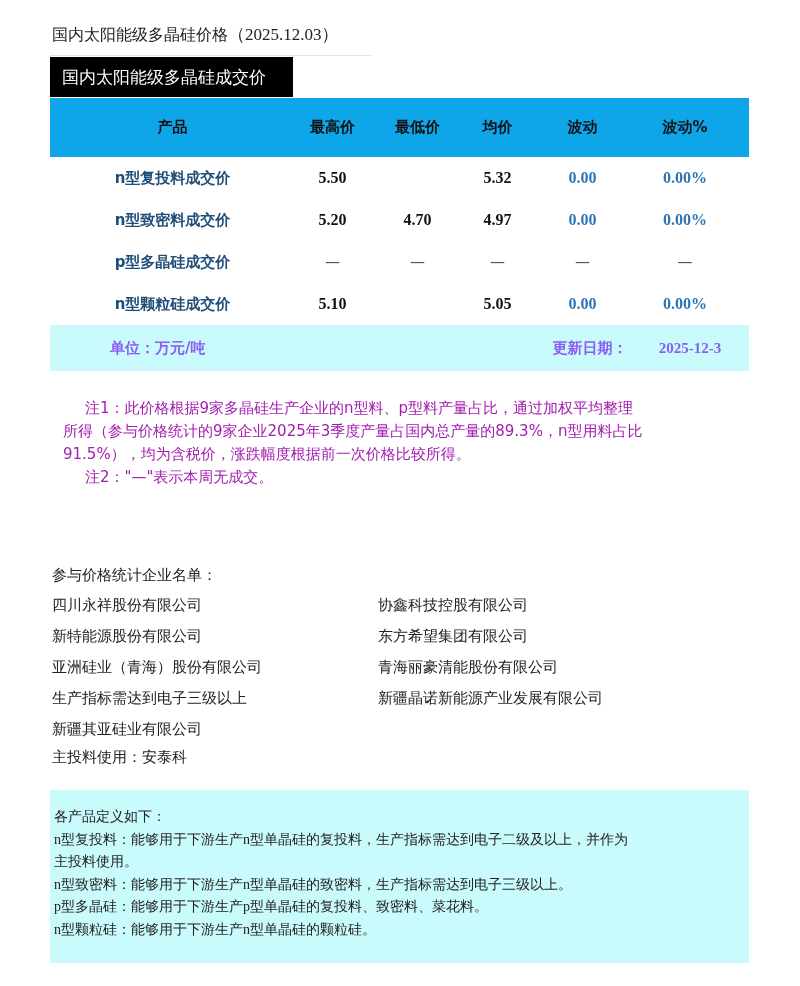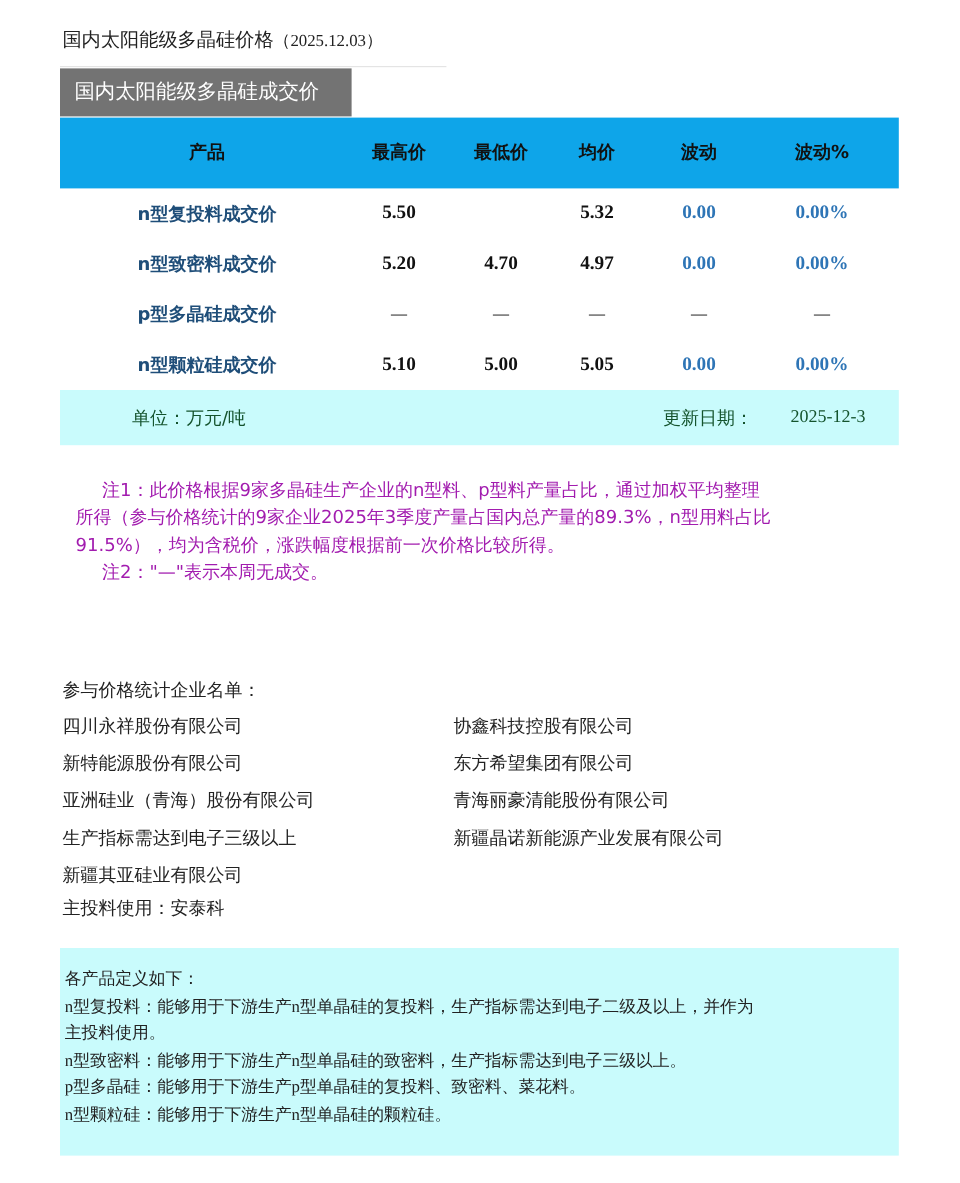--- a/index.html
+++ b/index.html
@@ -1,39 +1,39 @@
 <!DOCTYPE html>
 <html><head>
 <meta charset="utf-8">
 <style>
   html, body { margin:0; padding:0; background:#ffffff; }
   body { width:800px; height:986px; position:relative; overflow:hidden;
          font-family:"DejaVu Sans", "Liberation Sans", sans-serif; color:#1a1a1a; }
   .page-title { position:absolute; left:52px; top:23px; font-size:16px; color:#222; }
-  .page-title .date { font-family:"Liberation Serif", serif; font-size:14px; }
+  .page-title .date { font-family:"Liberation Serif", serif; font-size:17px; }
   .title-rule { position:absolute; left:50px; top:55px; width:322px; height:1px; background:#e4e4e4; }
-  .band { position:absolute; left:50px; top:57px; width:243px; height:40px; background:#737373;
+  .band { position:absolute; left:50px; top:57px; width:243px; height:40px; background:#000000;
           color:#ffffff; font-size:17px; line-height:40px; padding-left:12px; box-sizing:border-box; }
   .table { position:absolute; left:50px; top:98px; width:699px; }
   .row { position:relative; height:42px; }
   .row.header { background:#0ea5e9; height:59px; }
   .row.footer { background:#c9fbfc; height:46px; margin-top:0; }
   .cell { position:absolute; top:0; height:100%; display:flex; align-items:center; justify-content:center; font-size:15px; }
   .c0 { left:30px; width:185px; }
   .c1 { left:240px; width:85px; }
   .c2 { left:325px; width:85px; }
   .c3 { left:405px; width:85px; }
   .c4 { left:490px; width:85px; }
   .c5 { left:585px; width:100px; }
   .header .cell { font-weight:bold; color:#111; font-size:15px; }
   .prod { color:#1f4e79; font-weight:bold; font-size:15px; }
   .num { font-family:"Liberation Serif", serif; font-weight:bold; font-size:16px; color:#111; }
   .chg { font-family:"Liberation Serif", serif; font-weight:bold; font-size:16px; color:#2e75b6; }
   .dash { color:#555; font-size:15px; }
-  .footer .cell { font-weight:normal; font-size:15px; color:#14532d; }
+  .footer .cell { font-weight:bold; font-size:15px; color:#8b5cf6; }
   .f-unit { left:60px; width:170px; justify-content:flex-start; }
   .f-label { left:480px; width:120px; }
   .f-date { left:585px; width:110px; font-family:"Liberation Serif", serif; font-size:16px; }
   .notes { position:absolute; left:63px; top:397px; width:700px; font-size:15px; line-height:23px; color:#a21caf; }
   .notes p { margin:0; }
   .notes .ind { padding-left:22px; }
   .companies { position:absolute; left:52px; top:564px; width:700px; font-size:15px; color:#222; }
   .companies .head { height:30px; line-height:22px; }
   .grid { display:grid; grid-template-columns:326px 340px; row-gap:9px; }
   .grid div { height:22px; line-height:22px; }
@@ -84,21 +84,20 @@
     <div class="cell c1 dash">—</div>
     <div class="cell c2 dash">—</div>
     <div class="cell c3 dash">—</div>
     <div class="cell c4 dash">—</div>
     <div class="cell c5 dash">—</div>
   </div>
 
   <div class="row">
     <div class="cell c0 prod">n型颗粒硅成交价</div>
     <div class="cell c1 num">5.10</div>
-    <div class="cell c2 num">5.00</div>
     <div class="cell c3 num">5.05</div>
     <div class="cell c4 chg">0.00</div>
     <div class="cell c5 chg">0.00%</div>
   </div>
 
   <div class="row footer">
     <div class="cell f-unit">单位：万元/吨</div>
     <div class="cell f-label">更新日期：</div>
     <div class="cell f-date">2025-12-3</div>
   </div>

